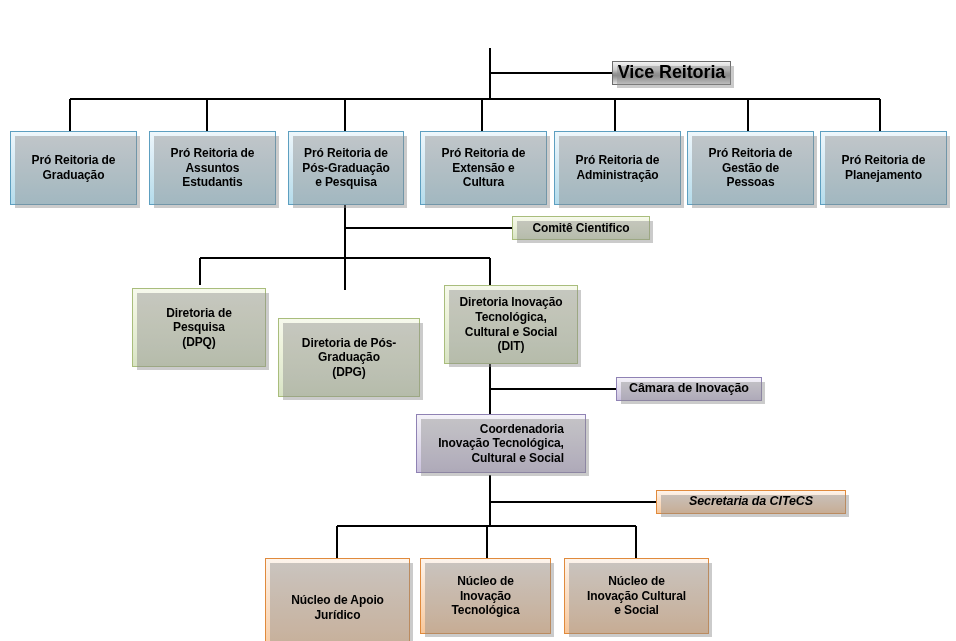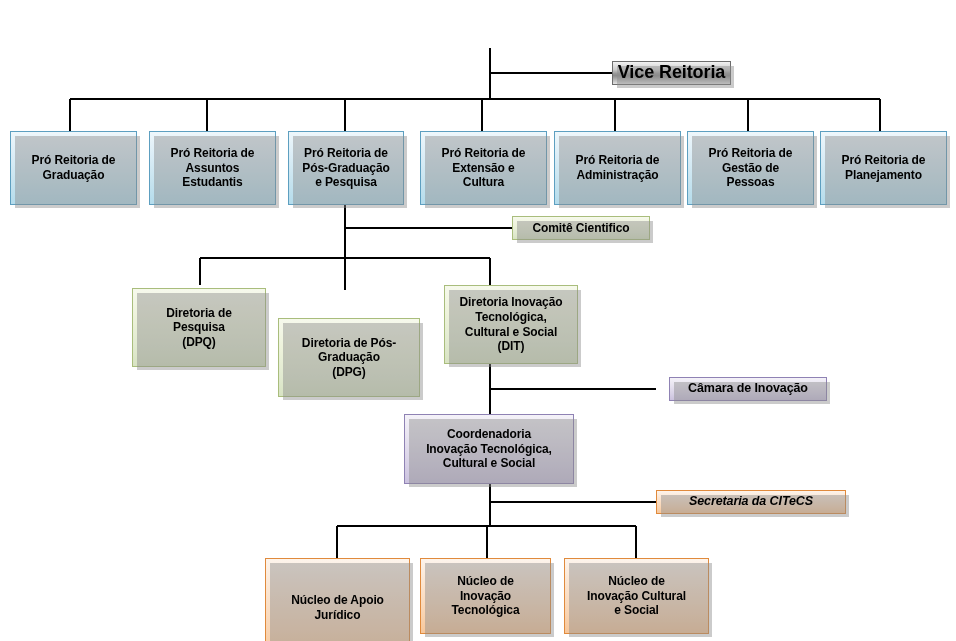--- a/index.html
+++ b/index.html
@@ -170,23 +170,23 @@
   <div class="node n-green" style="left:132px; top:288px; width:134px; height:79px;">Diretoria de
 Pesquisa
 (DPQ)</div>
   <div class="node n-green" style="left:278px; top:302px; width:142px; height:79px;margin-top:16px;">Diretoria de Pós-
 Graduação
 (DPG)</div>
   <div class="node n-green" style="left:424px; top:285px; width:134px; height:79px;margin-left:20px;">
     <span>Diretoria Inovação<br>Tecnológica,<br>Cultural e <span class="squiggle">Social</span><br>(DIT)</span>
   </div>
 
-  <div class="node n-purple n-purple-sm" style="left:669px; top:377px; width:158px; height:24px;">Câmara de Inovação</div>
+  <div class="node n-purple n-purple-sm" style="left:616px; top:377px; width:146px; height:24px;">Câmara de Inovação</div>
 
-  <div class="node n-purple" style="left:404px; top:414px; width:170px; height:70px;">
+  <div class="node n-purple" style="left:416px; top:414px; width:170px; height:59px;text-align:right;">
     <span>Coordenadoria<br>Inovação Tecnológica,<br>Cultural e <span class="squiggle">Social</span></span>
   </div>
 
   <div class="node n-orange n-orange-sm" style="left:656px; top:490px; width:190px; height:24px;font-style:italic;">Secretaria da CITeCS</div>
 
   <div class="node n-orange" style="left:265px; top:558px; width:145px; height:100px;">Núcleo de Apoio
 Jurídico</div>
   <div class="node n-orange" style="left:420px; top:558px; width:131px; height:76px;">Núcleo de
 Inovação
 Tecnológica</div>

